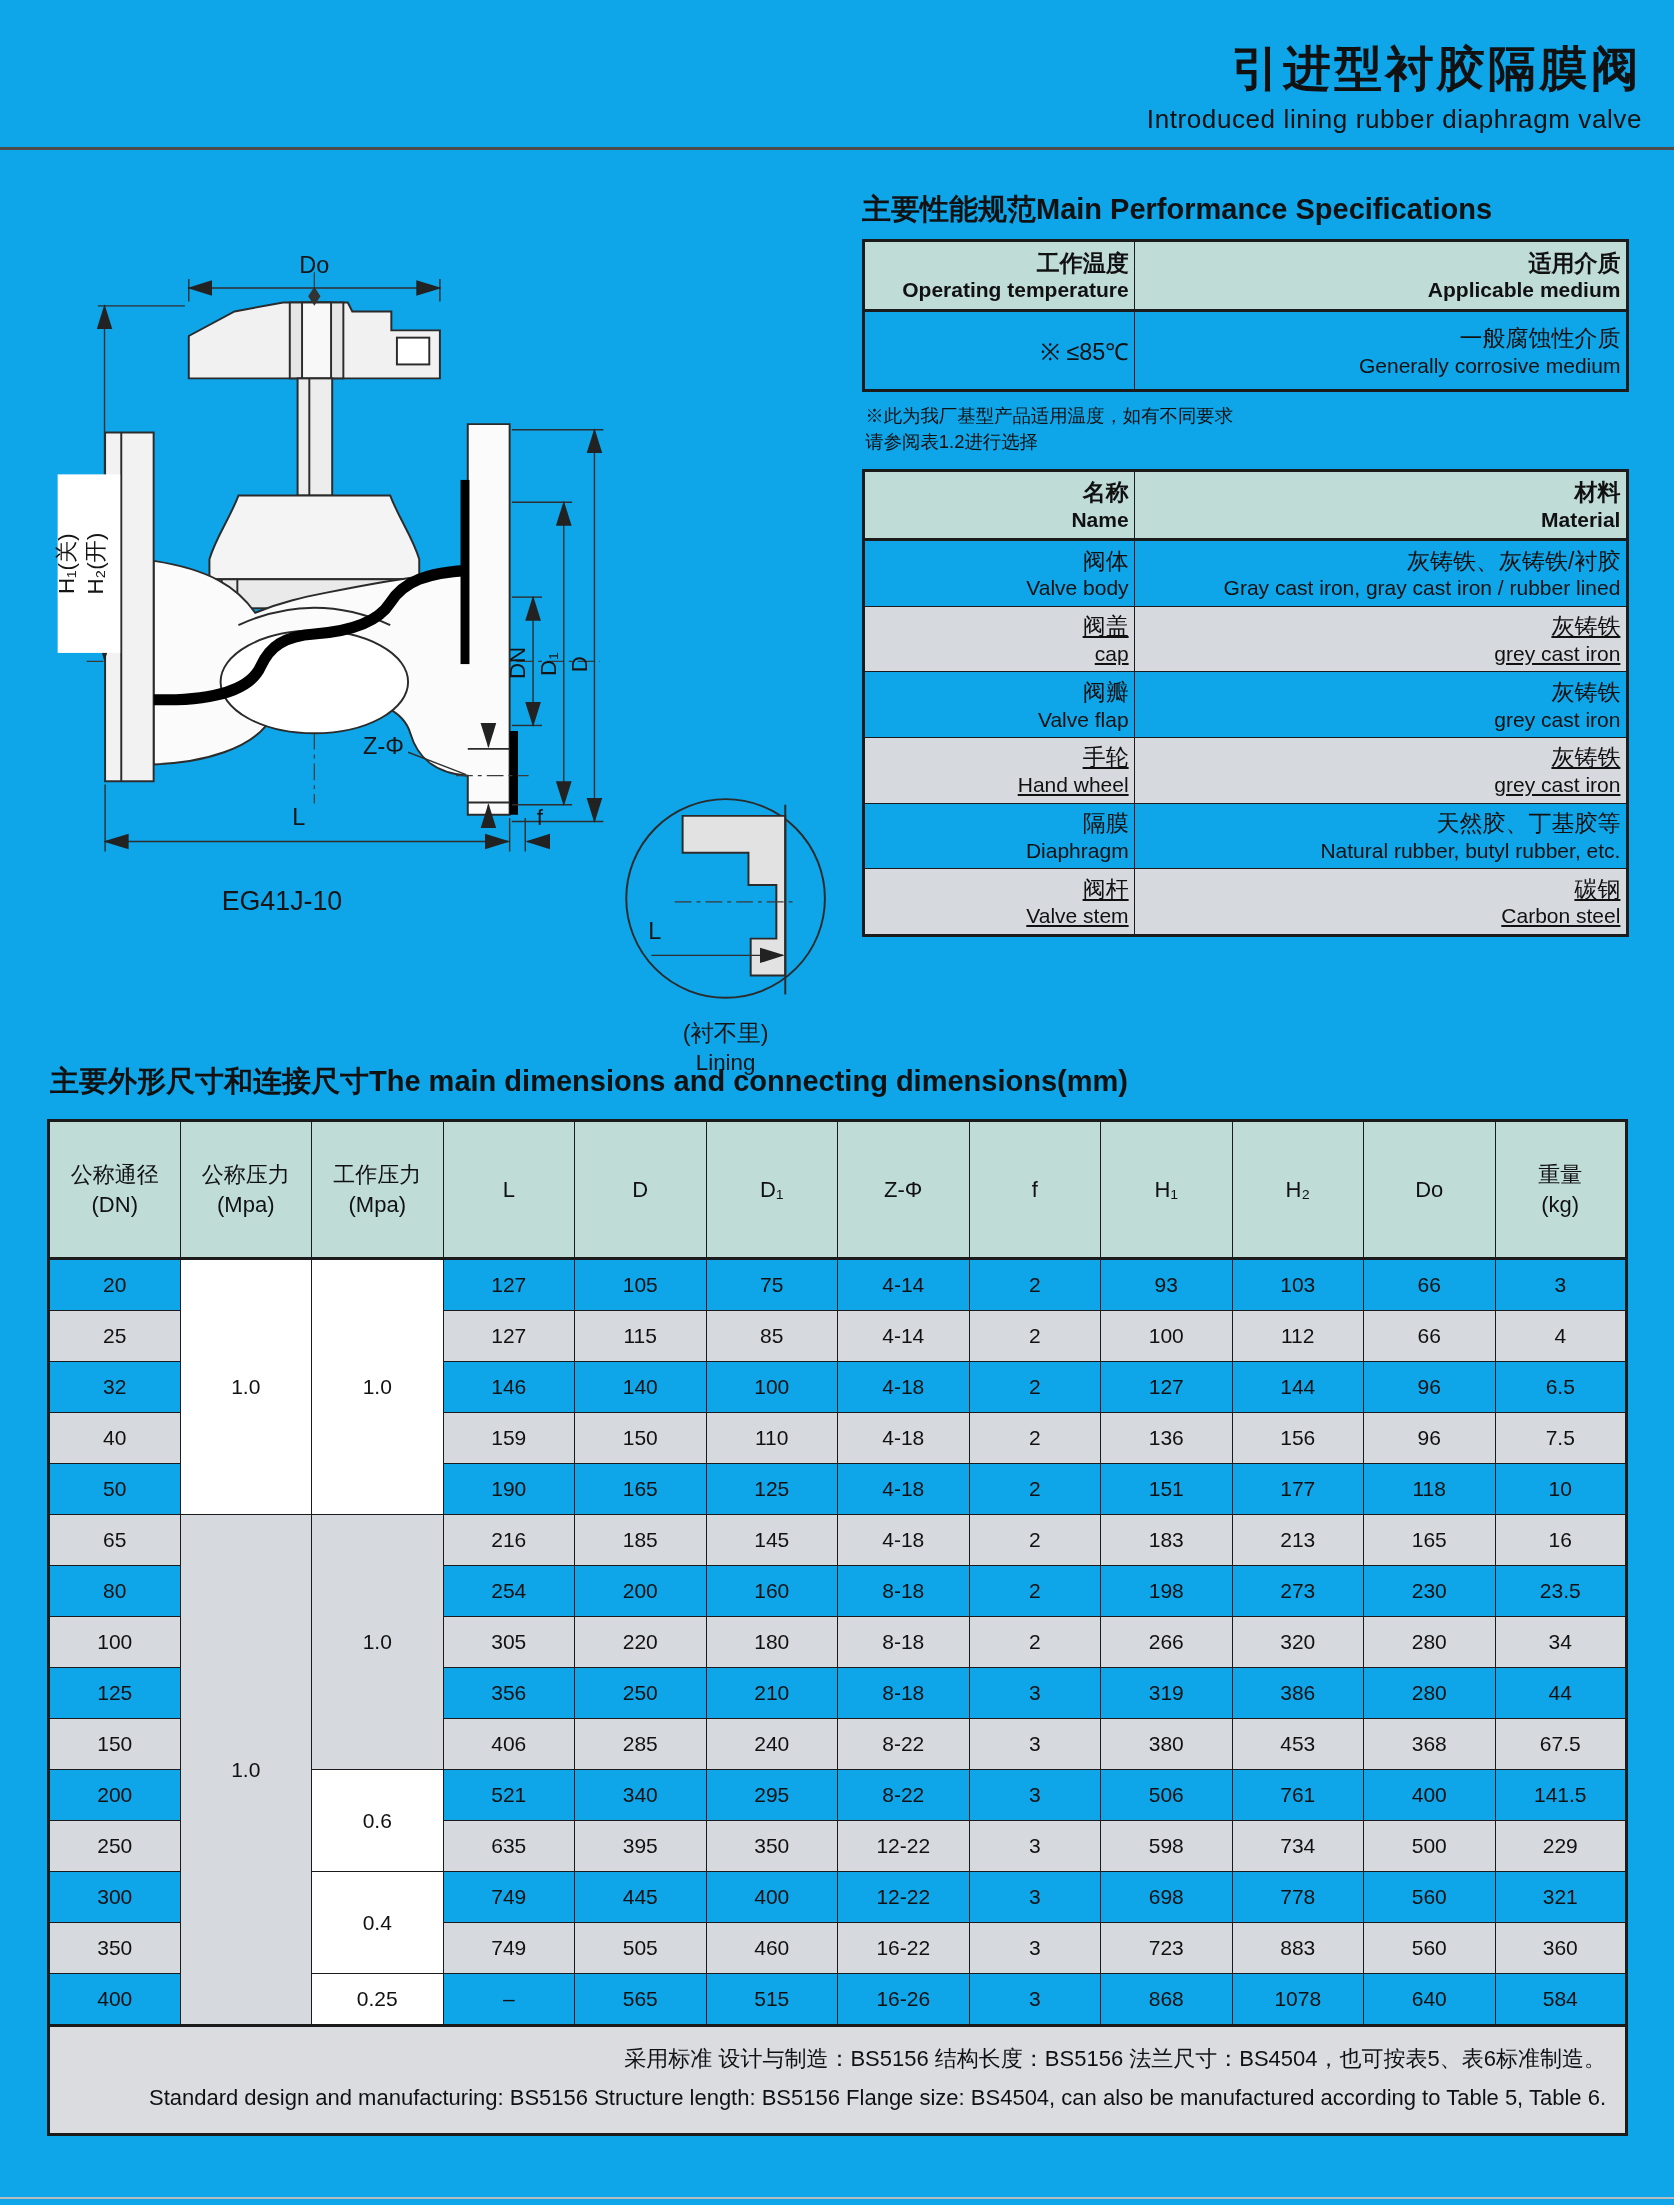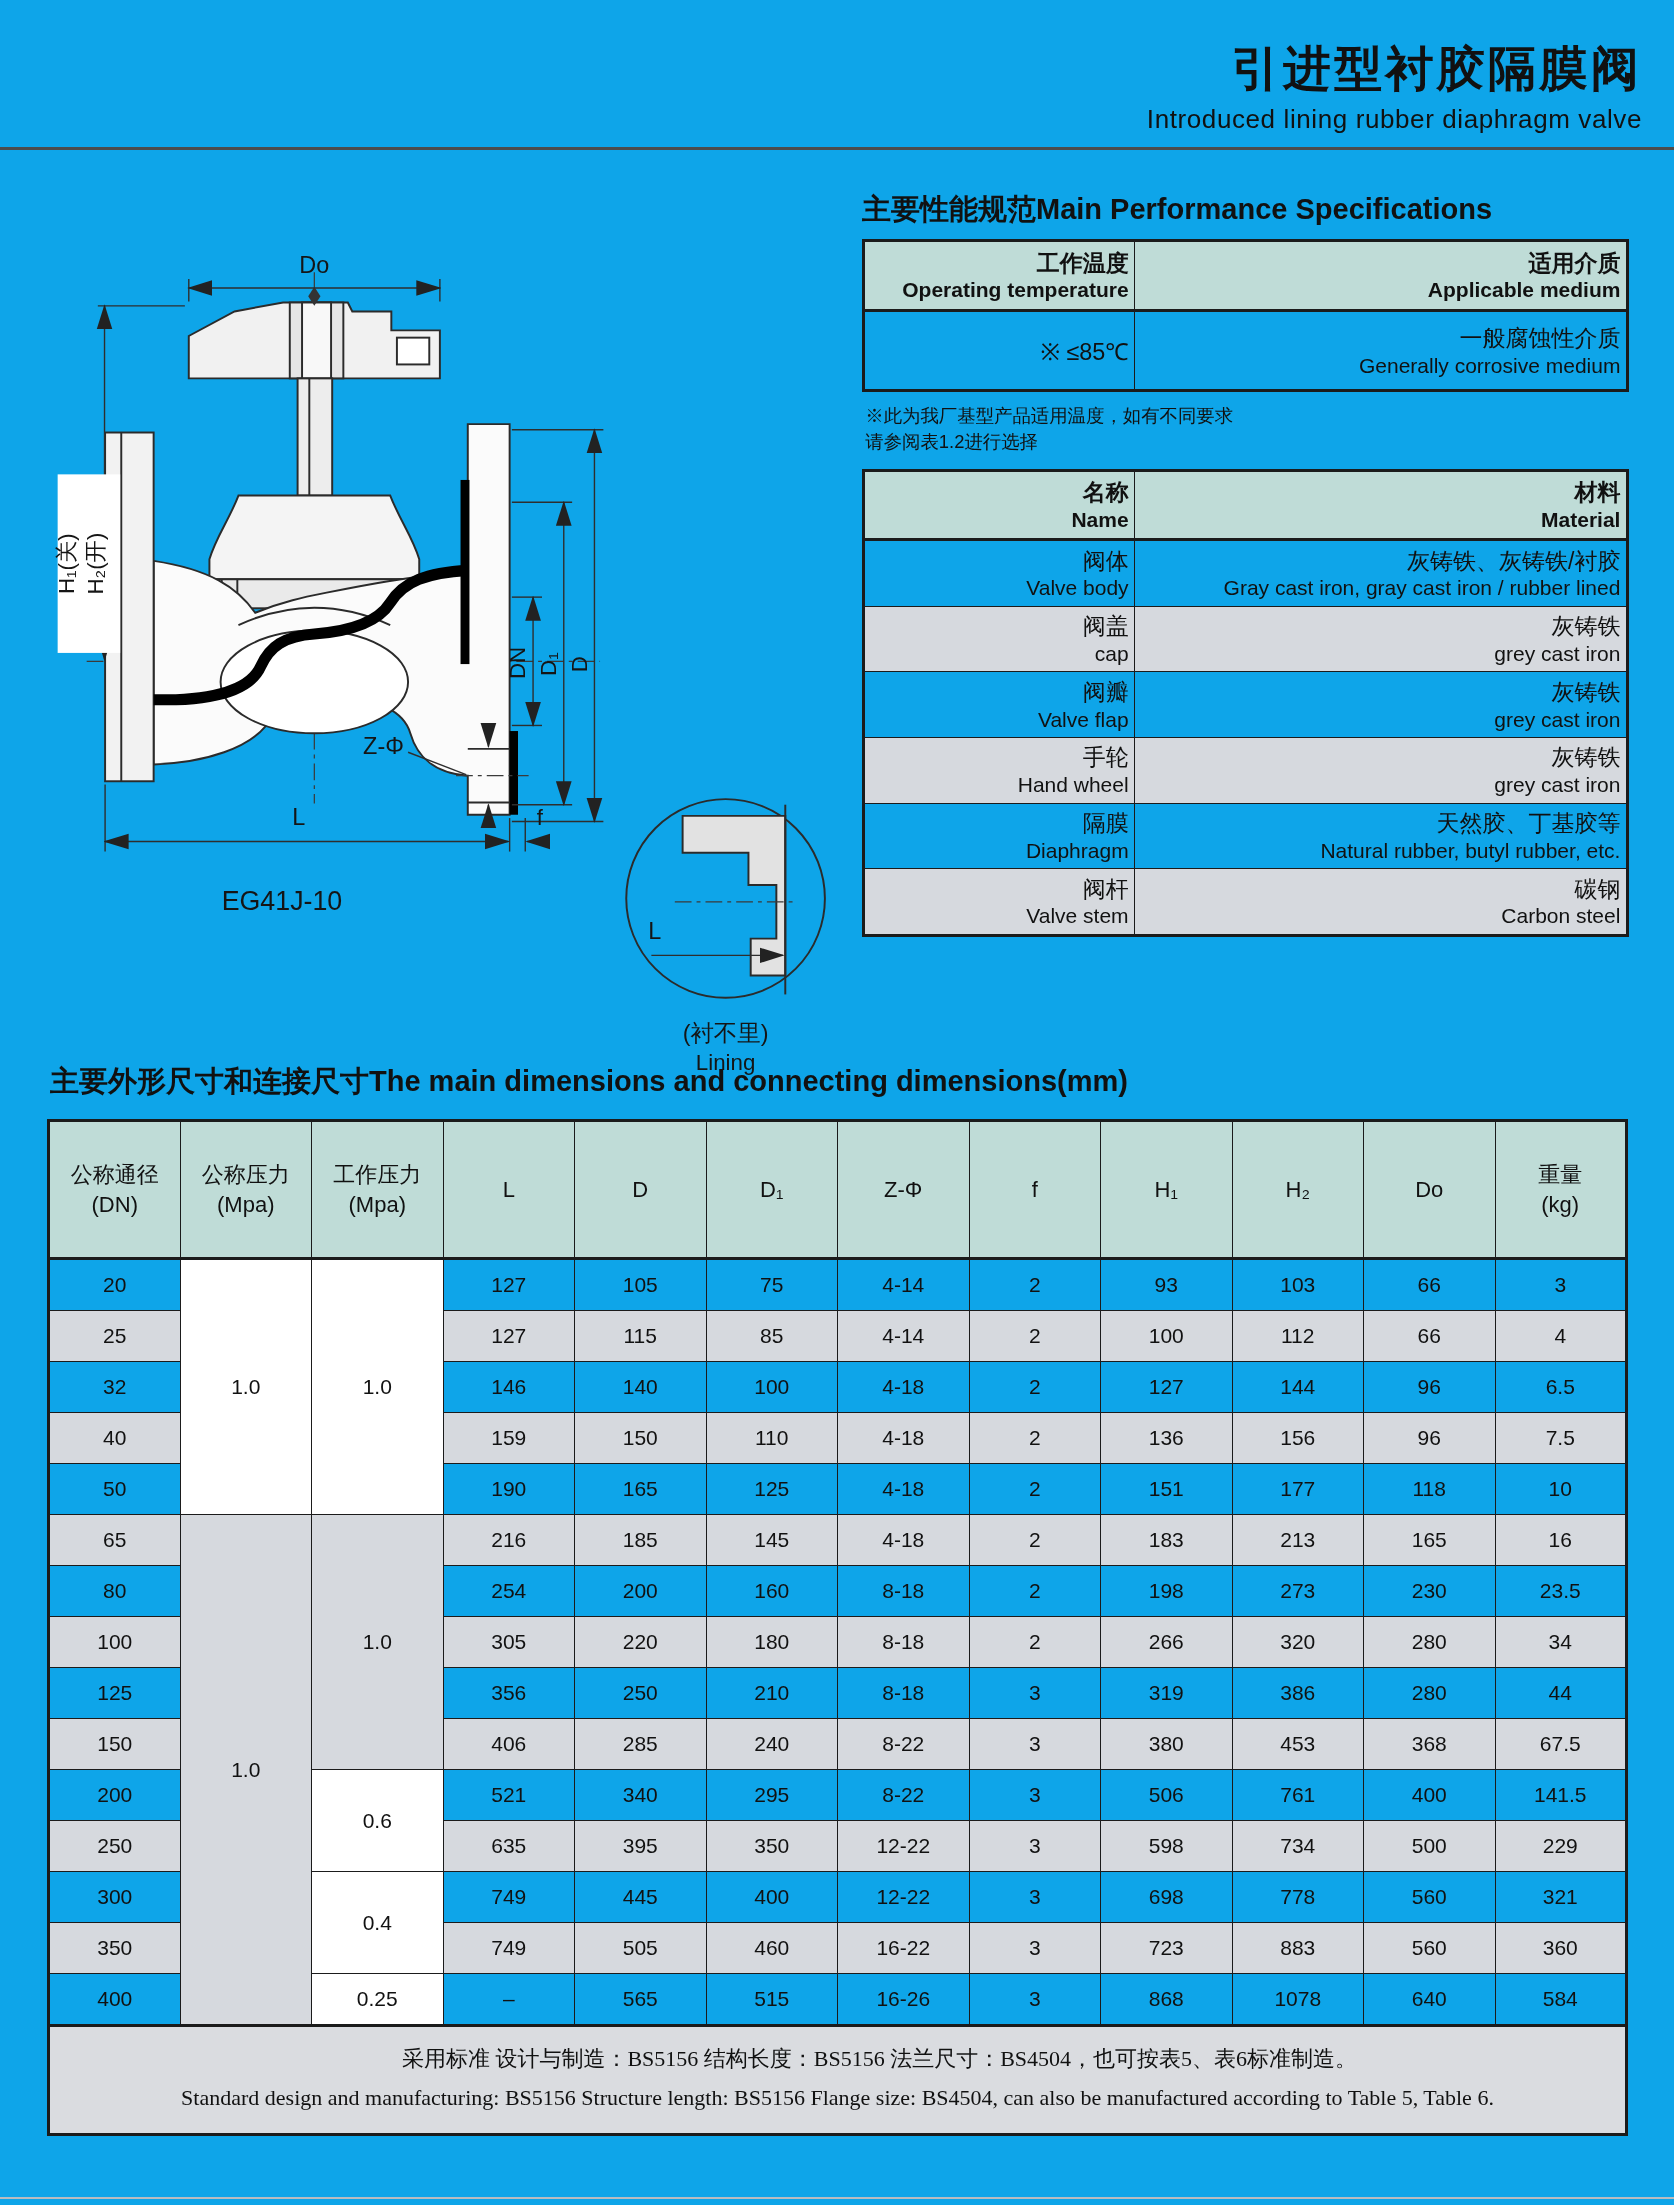--- a/index.html
+++ b/index.html
@@ -42,37 +42,37 @@
   }
   .spec thead th,.mat thead th{background:var(--teal);border-bottom:3.3px solid var(--line);}
   .spec col.c1,.mat col.c1{width:35.5%;}
   .zh{font-size:23px;line-height:1.25;}
   .en{font-size:21px;line-height:1.2;}
   .spec thead th{height:61px;}
   .spec tbody td{height:70px;}
   .temp-cell{font-size:23.4px;}
   .mat thead th{height:60px;}
   .mat tbody td{height:58px;}
-  .mat tr.alt td{background:var(--alt);}
+  .mat tr.alt td{background:var(--alt);text-decoration:underline;}
   .footnote{font-size:18.4px;line-height:1.42;margin-top:11px;padding-left:3.3px;}
   .mat-title{margin-top:48px;}
 
   
   .dims{position:absolute;left:47px;top:1119px;width:1581px;border:3.3px solid var(--line);}
   .dims th,.dims td{border:1.7px solid var(--line);text-align:center;vertical-align:middle;}
   .dims thead th{
     background:var(--teal);height:133px;font-size:22px;font-weight:normal;
     line-height:1.35;border-bottom:3.3px solid var(--line);
   }
   .dims tbody td{height:48px;font-size:21px;}
   .dims tbody tr.alt td{background:var(--alt);}
   .dims tbody td.pressure{background:#fff;}
   .dims tfoot td{
     background:var(--fgray);border-top:3.3px solid var(--line);
-    text-align:center;padding:16.7px 19px 19px 19px;font-family:Liberation Serif, serif;
+    text-align:right;padding:16.7px 19px 19px 19px;
   }
   .foot-zh{font-size:22px;padding-left:84px;margin-bottom:7.8px;}
   .foot-en{font-size:22px;line-height:1.5;}
 </style>
 </head>
 <body>
 
 <div class="page">
 
   <div class="title-block">

